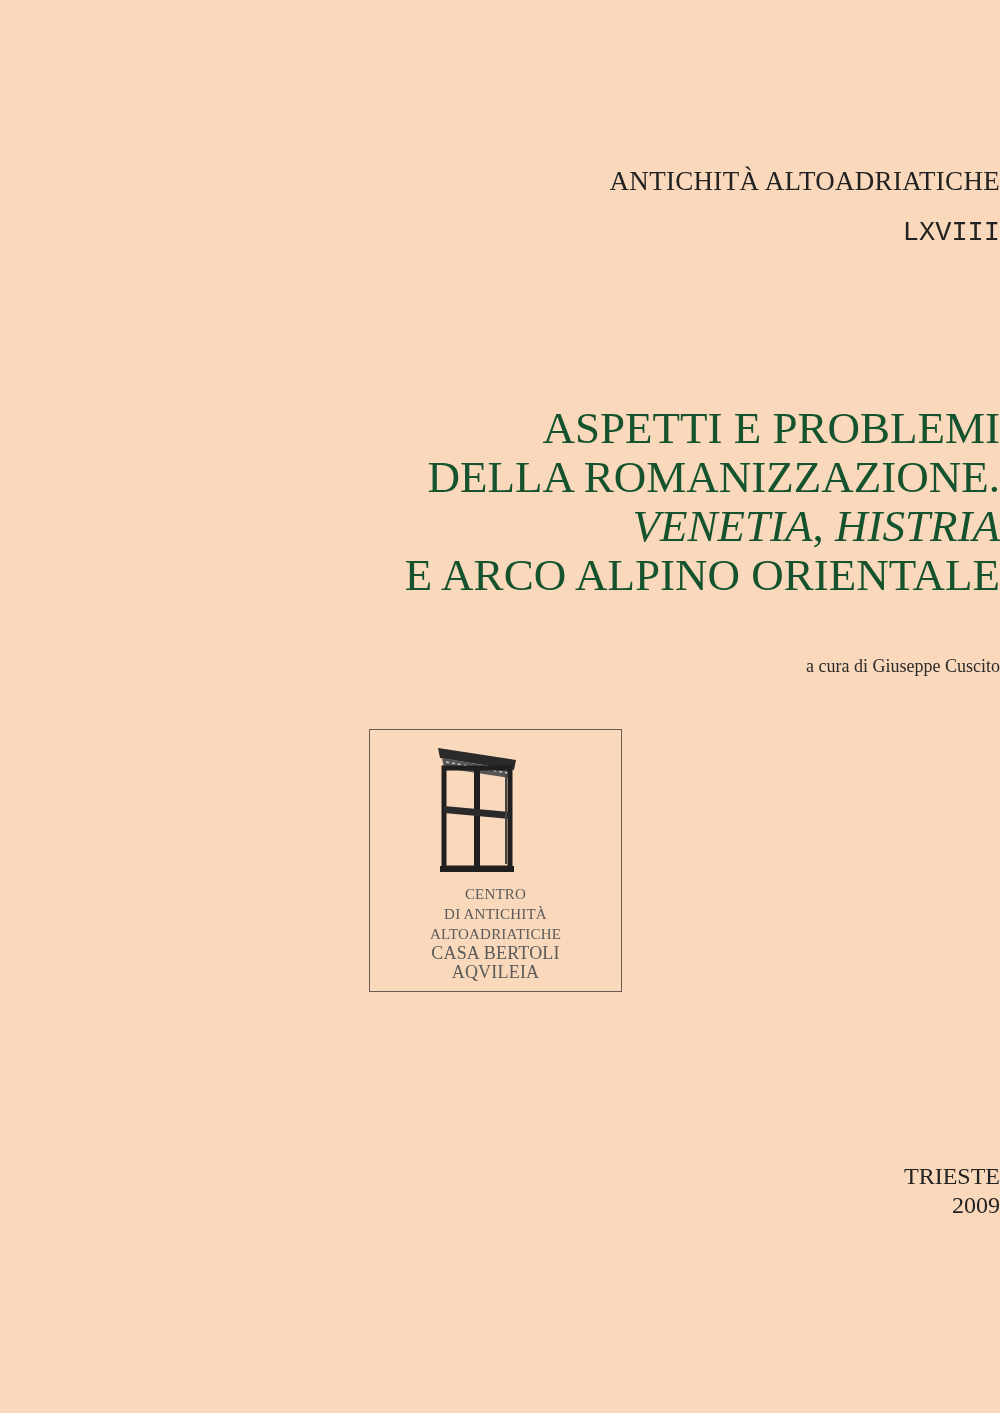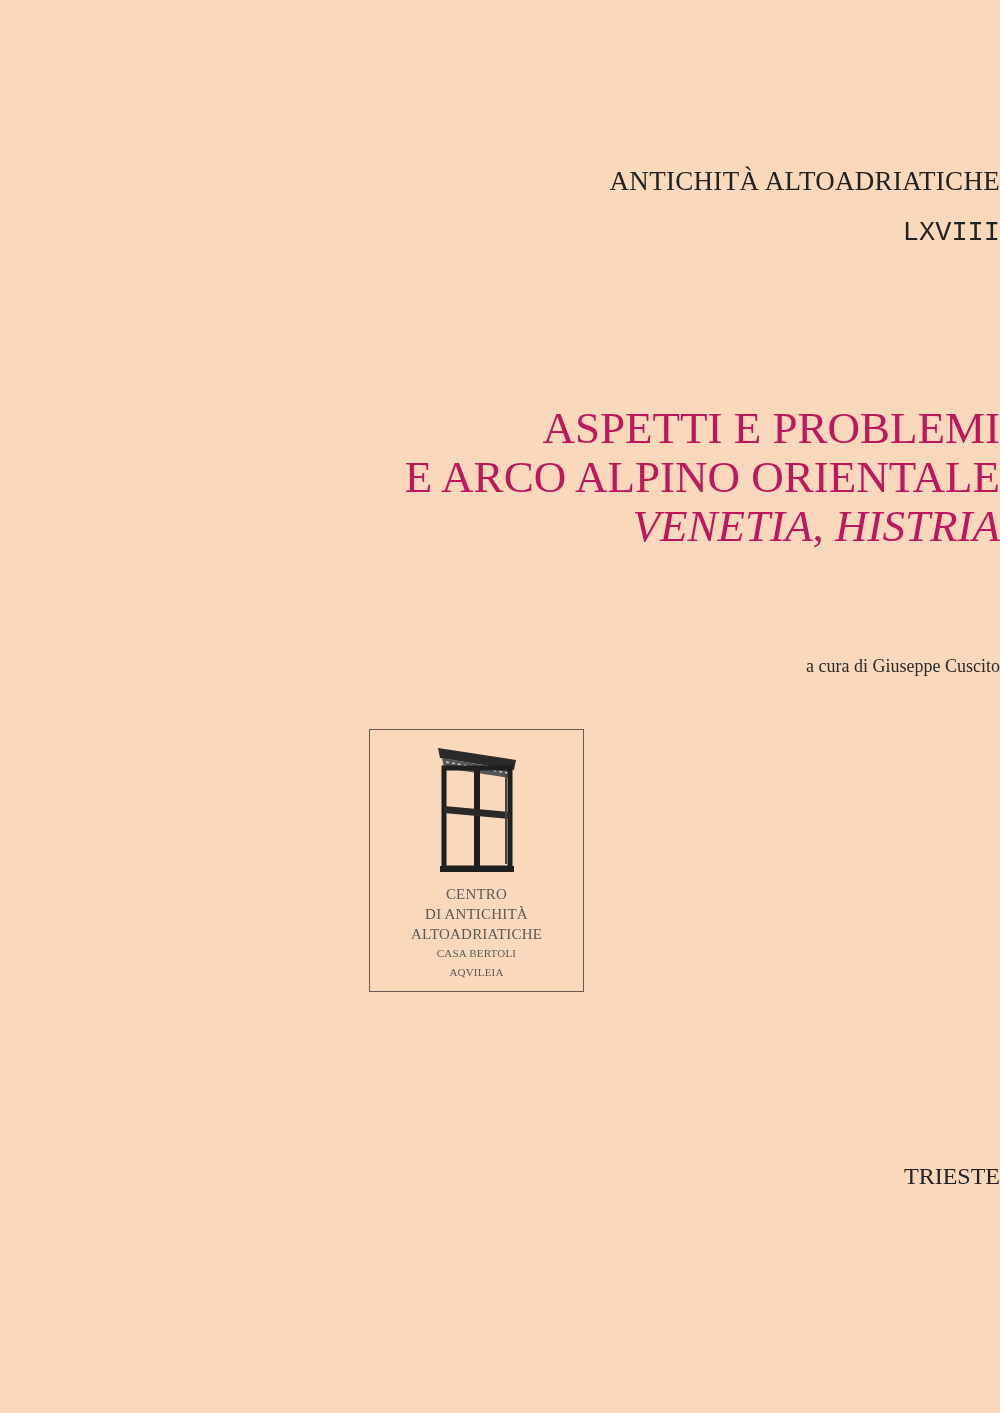--- a/index.html
+++ b/index.html
@@ -30,34 +30,34 @@
     .series-number {
       top: 218px;
       font-size: 27px;
       color: #222;
       font-family: Liberation Mono, monospace;
     }
     .main-title {
       top: 404px;
       font-size: 45px;
       line-height: 49px;
-      color: #be185d;
+      color: #14532d;
     }
     .main-title .line { display: block; }
     .main-title .it { font-style: italic; }
     .editor {
       top: 656px;
       font-size: 18px;
       color: #2a2a2a;
     }
     .logo-box {
       position: absolute;
       left: 369px;
       top: 729px;
-      width: 215px;
+      width: 253px;
       height: 263px;
       border: 1.5px solid #6b5a50;
       box-sizing: border-box;
     }
     .logo-window {
       position: absolute;
       left: 66px;
       top: 14px;
       width: 84px;
       height: 130px;
@@ -66,41 +66,42 @@
       position: absolute;
       left: 0;
       top: 154px;
       width: 100%;
       text-align: center;
       color: #5a5a5a;
       font-size: 15px;
       line-height: 20px;
       letter-spacing: 0.2px;
     }
-    .logo-text .small { font-size: 11px; line-height: 19px; }
+    .logo-text .small { font-size: 18px; line-height: 19px; }
     .imprint {
       top: 1162px;
       font-size: 24px;
       line-height: 29px;
       color: #222;
     }
     .imprint .line { display: block; }
   </style>
 </head>
 <body>
 
 <div>
 
   <div class="center series-title">ANTICHITÀ ALTOADRIATICHE</div>
   <div class="center series-number">LXVIII</div>
 
   <div class="center main-title">
     <span class="line">ASPETTI E PROBLEMI</span>
+    <span class="line">DELLA ROMANIZZAZIONE.</span>
+    <span class="line"><span class="it">VENETIA</span><span>, </span><span class="it">HISTRIA</span></span>
     <span class="line">E ARCO ALPINO ORIENTALE</span>
-    <span class="line"><span class="it">VENETIA</span><span>, </span><span class="it">HISTRIA</span></span>
   </div>
 
   <div class="center editor">a cura di Giuseppe Cuscito</div>
 
   <div class="logo-box">
     <svg class="logo-window" viewBox="0 0 84 130" xmlns="http://www.w3.org/2000/svg">
 
       <polygon points="2,4 80,16 78,26 4,14" fill="#2a2a2a"></polygon>
       <polygon points="6,14 76,26 74,34 8,24" fill="#555"></polygon>
       <line x1="10" y1="18" x2="72" y2="29" stroke="#ccc" stroke-width="1.5" stroke-dasharray="3,3"></line>
@@ -119,15 +120,16 @@
       <div>CENTRO</div>
       <div>DI ANTICHITÀ</div>
       <div>ALTOADRIATICHE</div>
       <div class="small">CASA BERTOLI</div>
       <div class="small">AQVILEIA</div>
     </div>
   </div>
 
   <div class="center imprint">
     <span class="line">TRIESTE</span>
+    <span class="line">2009</span>
   </div>
 
 </div>
 
 </body></html>

